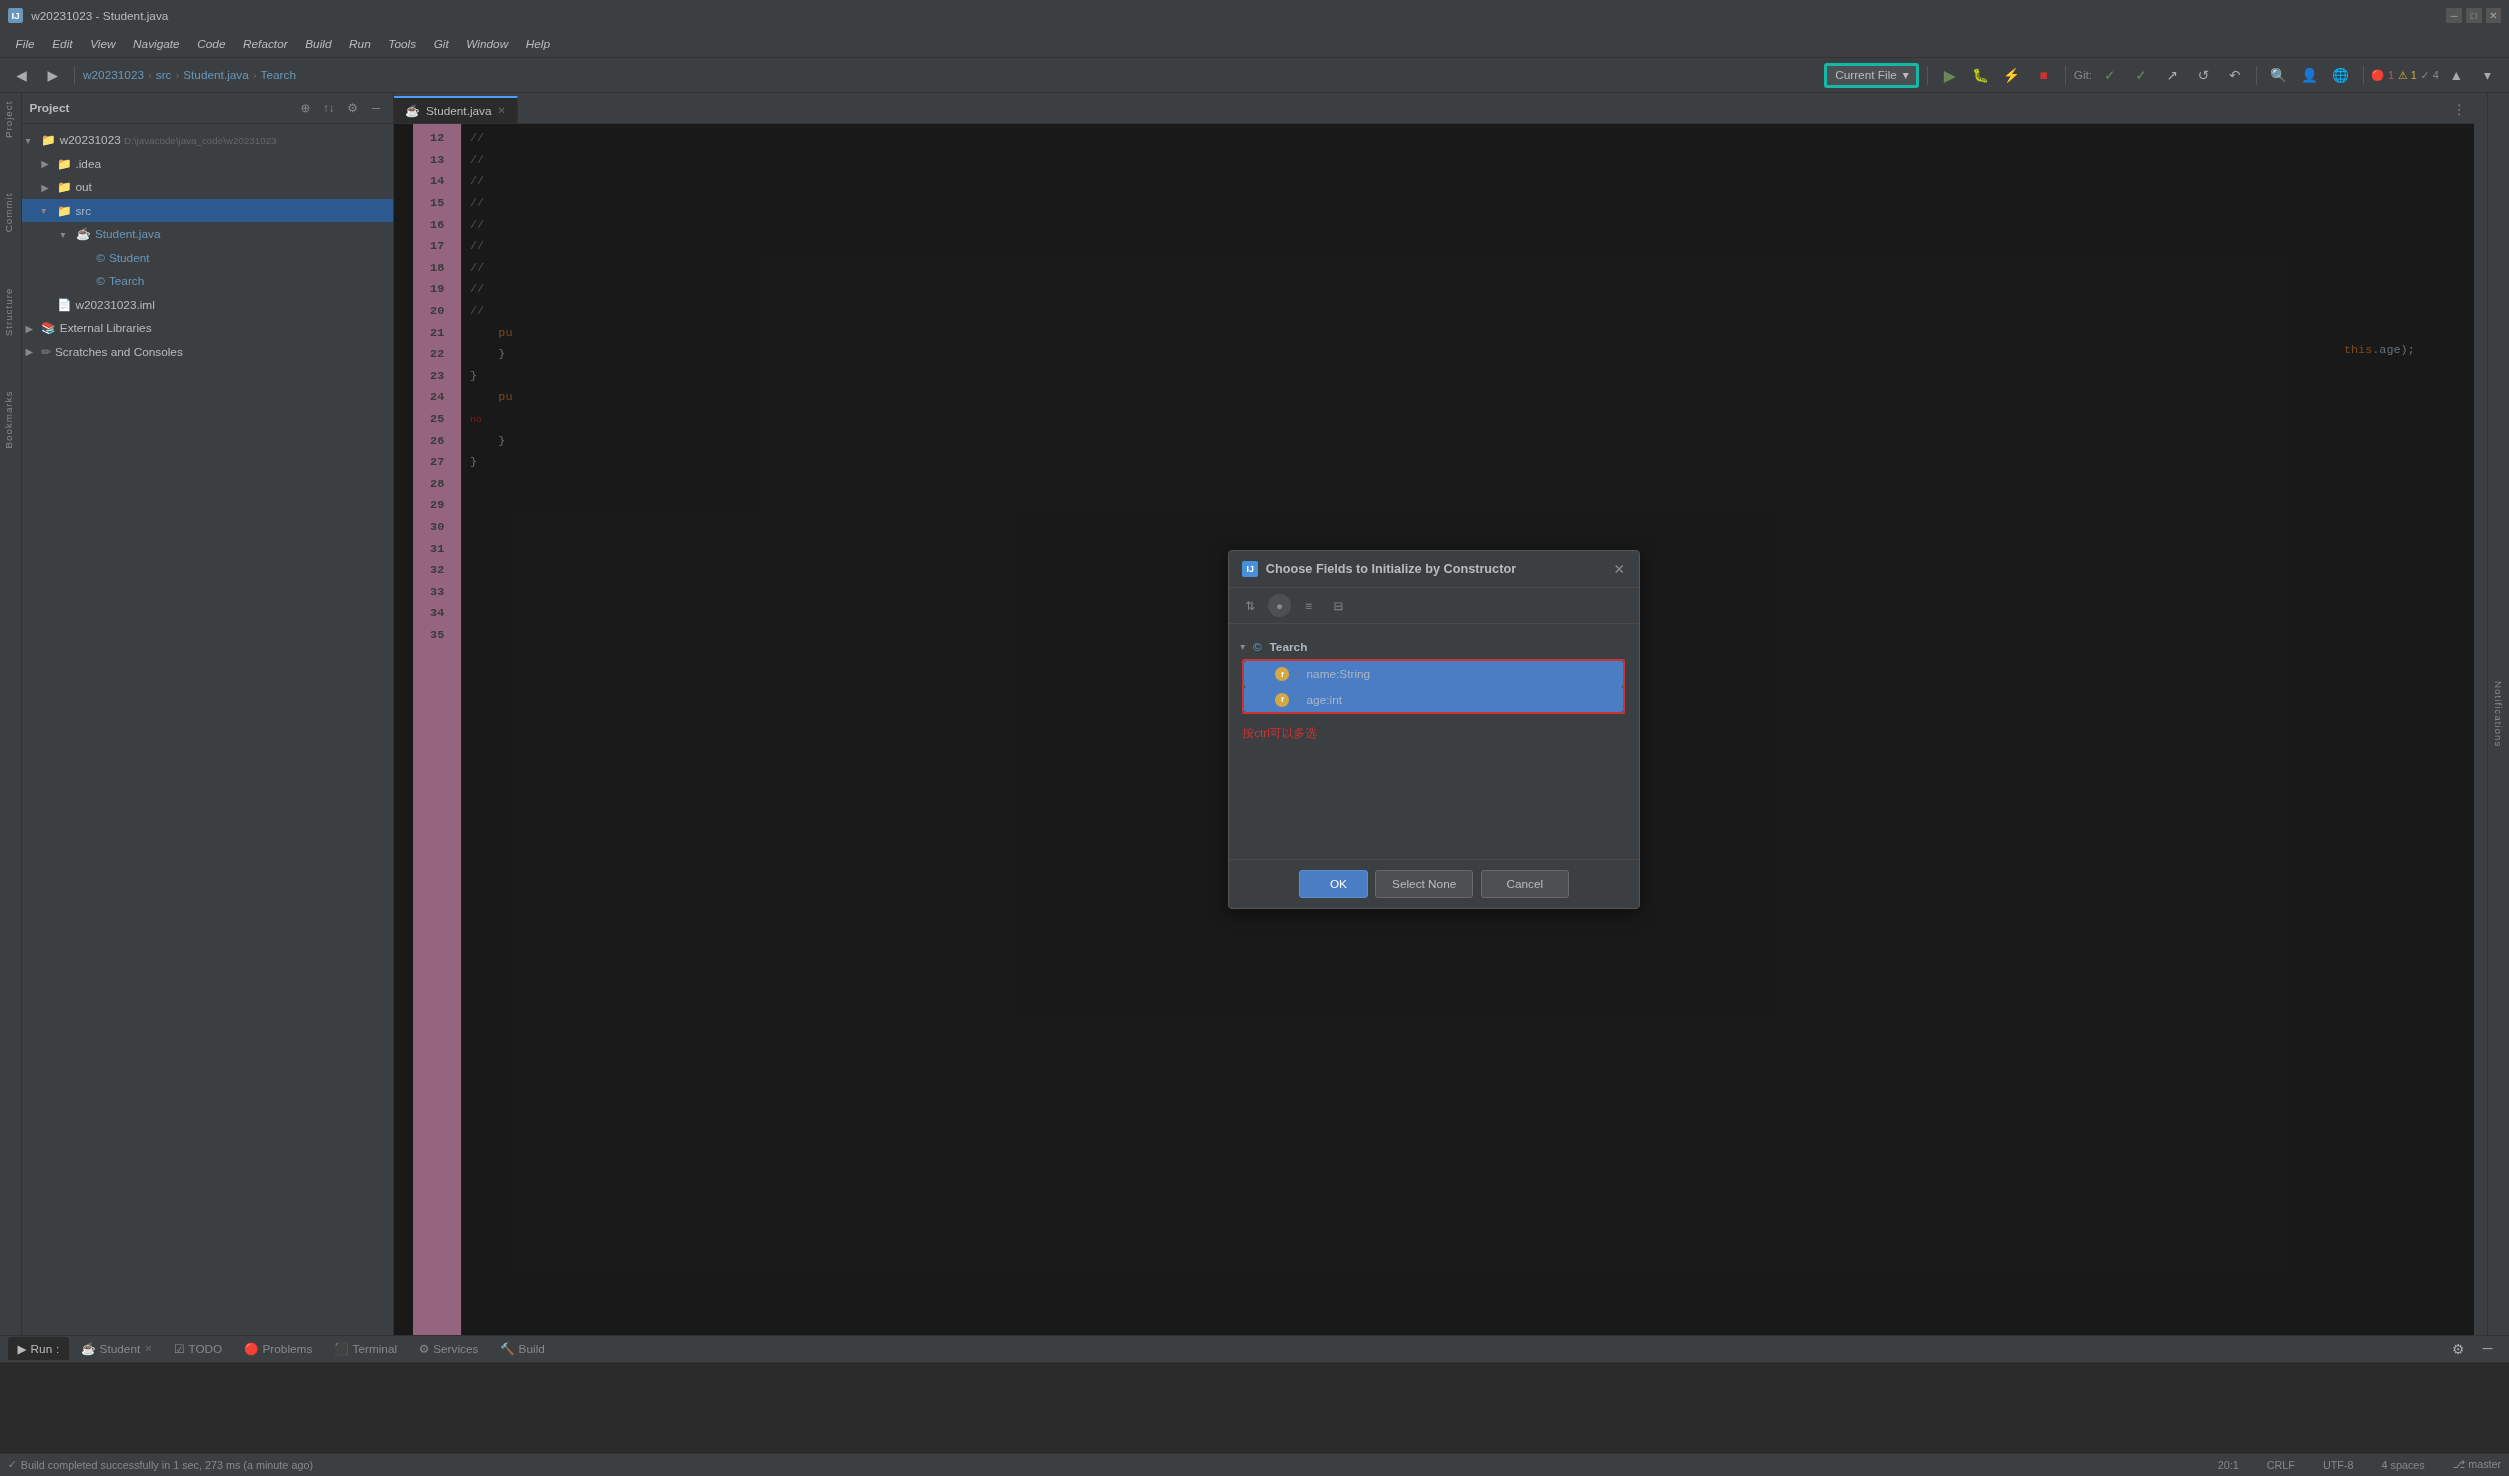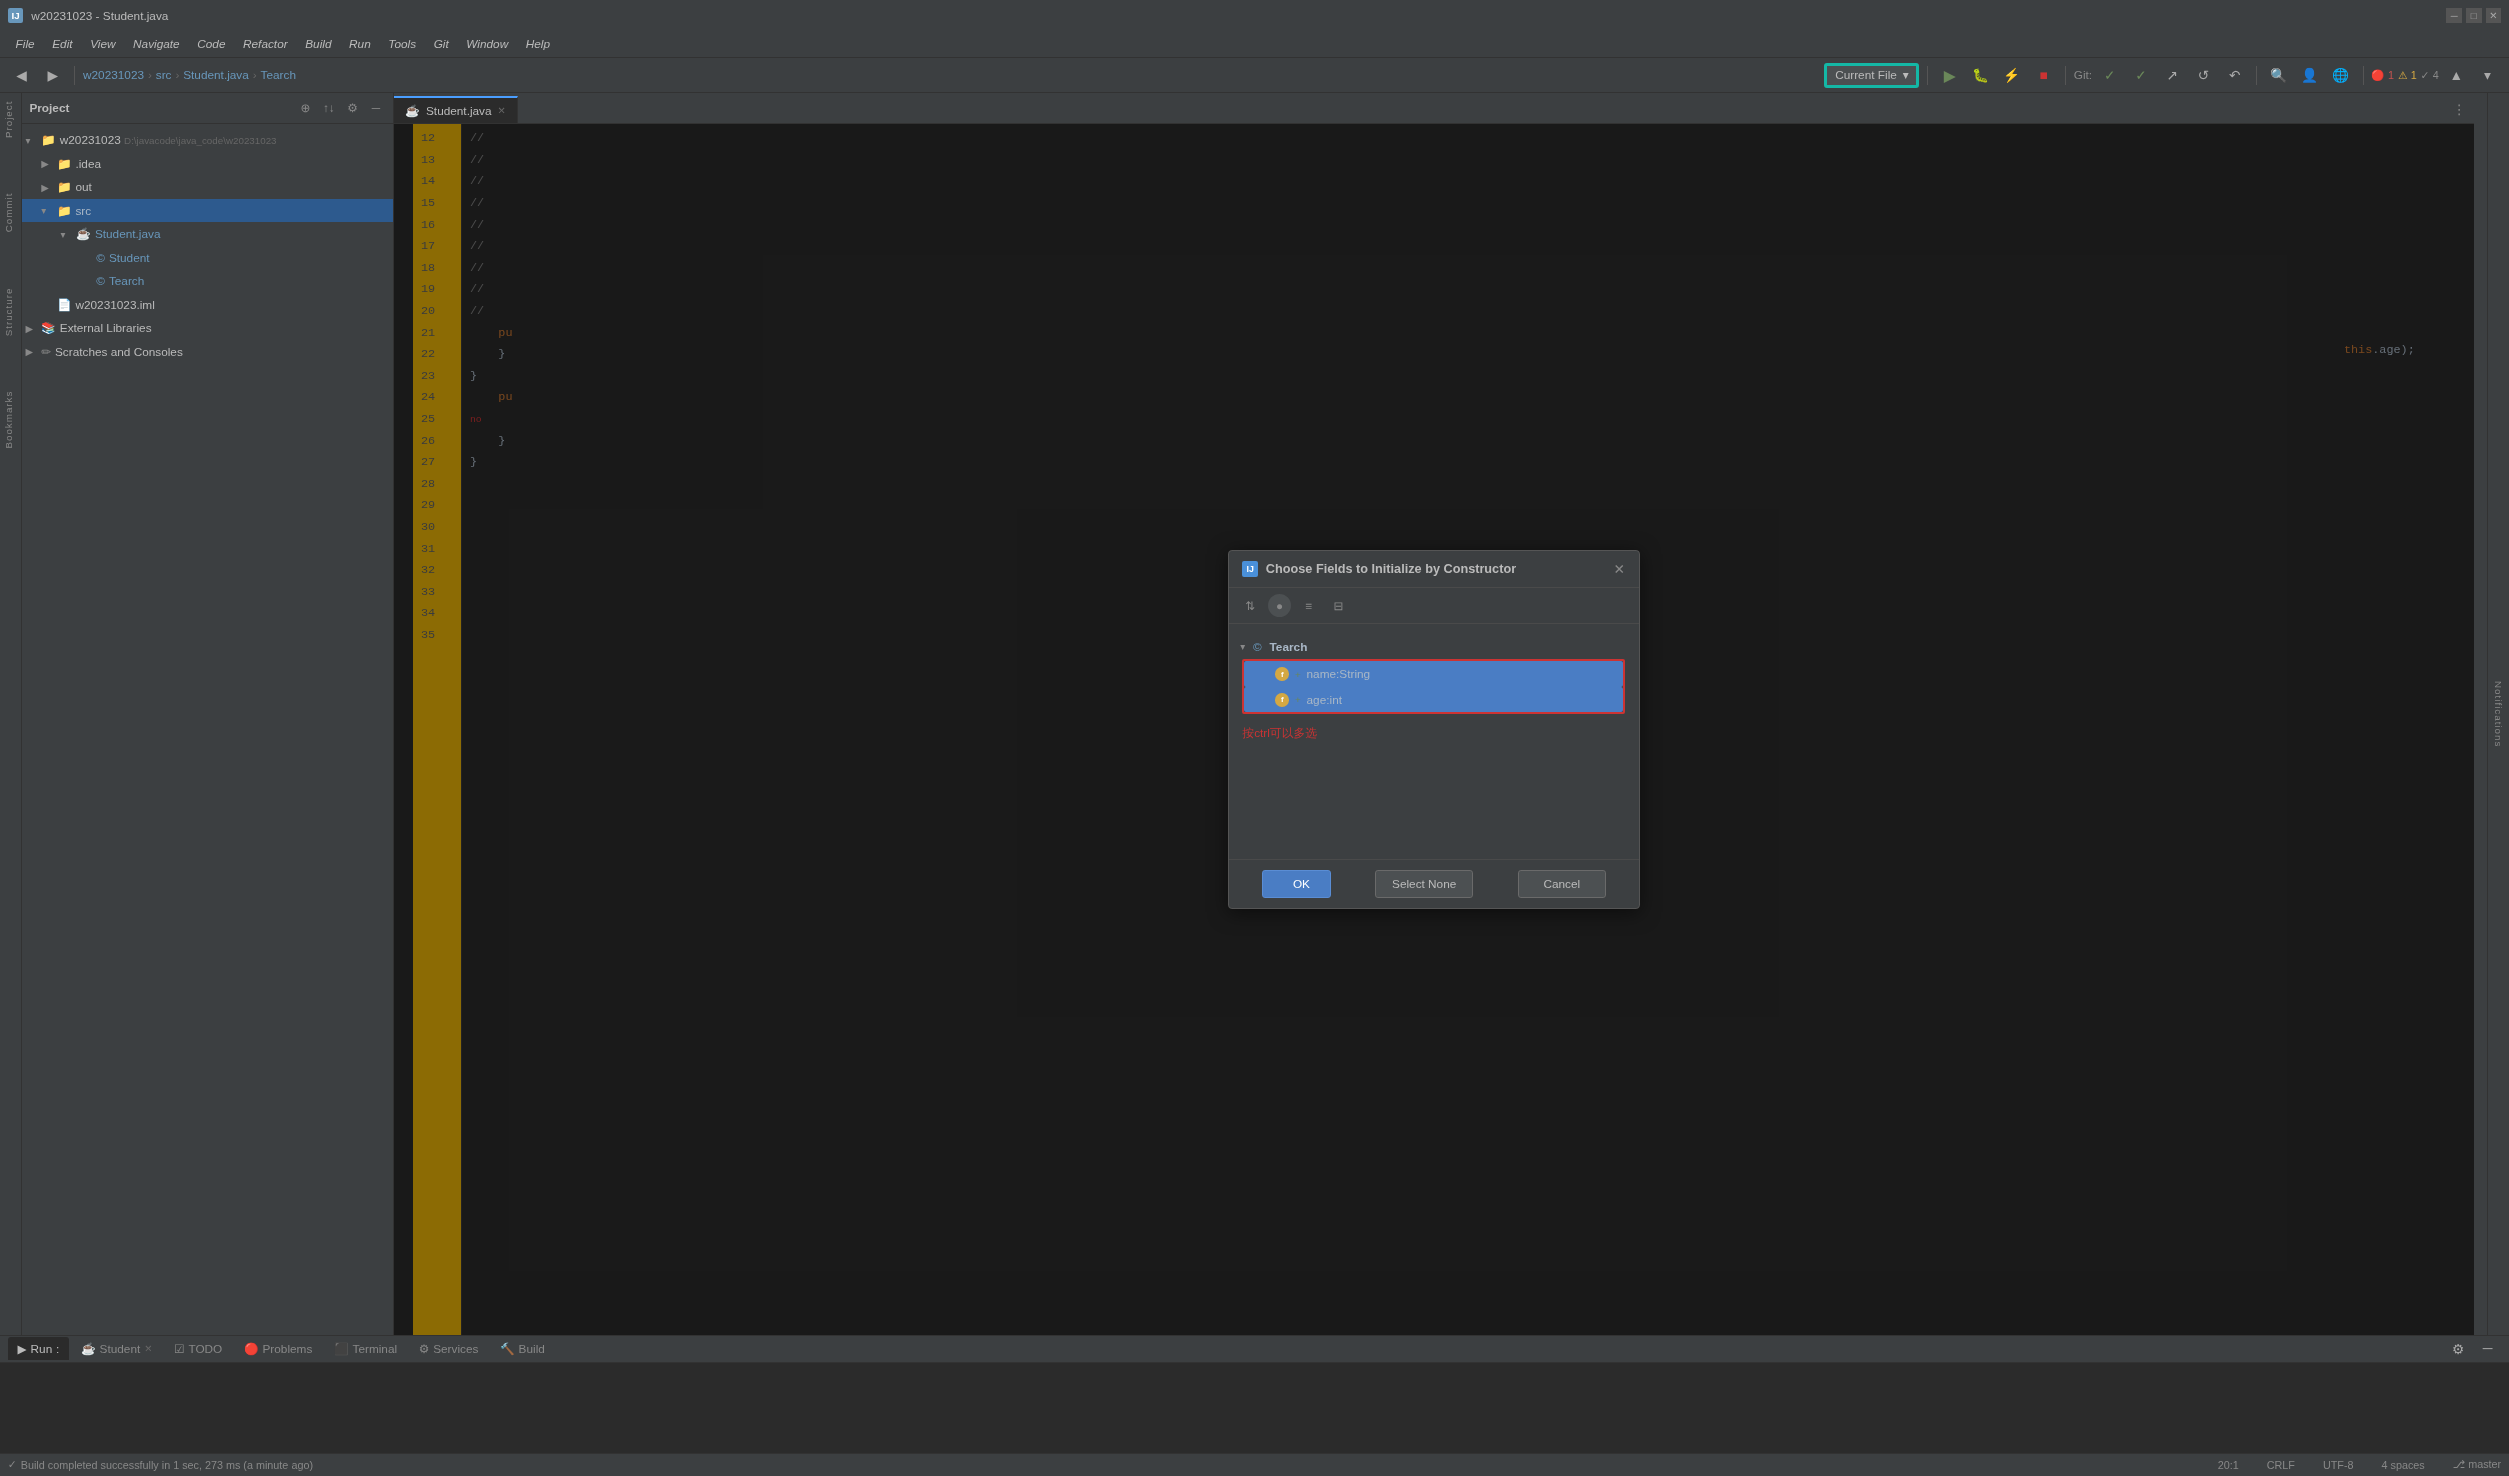--- a/index.html
+++ b/index.html
@@ -234,29 +234,30 @@
       flex: 1;
       position: relative;
       overflow: hidden;
     }
     .code-area {
       display: flex;
       height: 100%;
     }
     .line-numbers {
       width: 49px;
-      background: #eab308;
+      background: #f9a8d4;
       color: #606366;
       font-family: 'Courier New', monospace;
       font-size: 11.8px;
       line-height: 21.6px;
       padding: 3.9px 7.8px;
-      text-align: left;
+      text-align: center;
       flex-shrink: 0;
       border-right: 1px solid #3a3a3a;
+      font-weight: bold;
     }
     .code-lines {
       flex: 1;
       font-family: 'Courier New', monospace;
       font-size: 11.8px;
       line-height: 21.6px;
       padding: 3.9px 7.8px;
       color: #a9b7c6;
       overflow: hidden;
     }
@@ -475,21 +476,20 @@
     }
     .btn-default {
       background: #4c5052;
       border: 1px solid #6a6a6a;
       border-radius: 2.9px;
       color: #bbbbbb;
       padding: 5.9px 15.7px;
       font-size: 11.8px;
       cursor: pointer;
       min-width: 88px;
-      margin-left: 37px;
     }
 
     
     .red-border-box {
       border: 2px solid #cc3333;
       border-radius: 2px;
       margin: 0 5.9px;
     }
 
     

